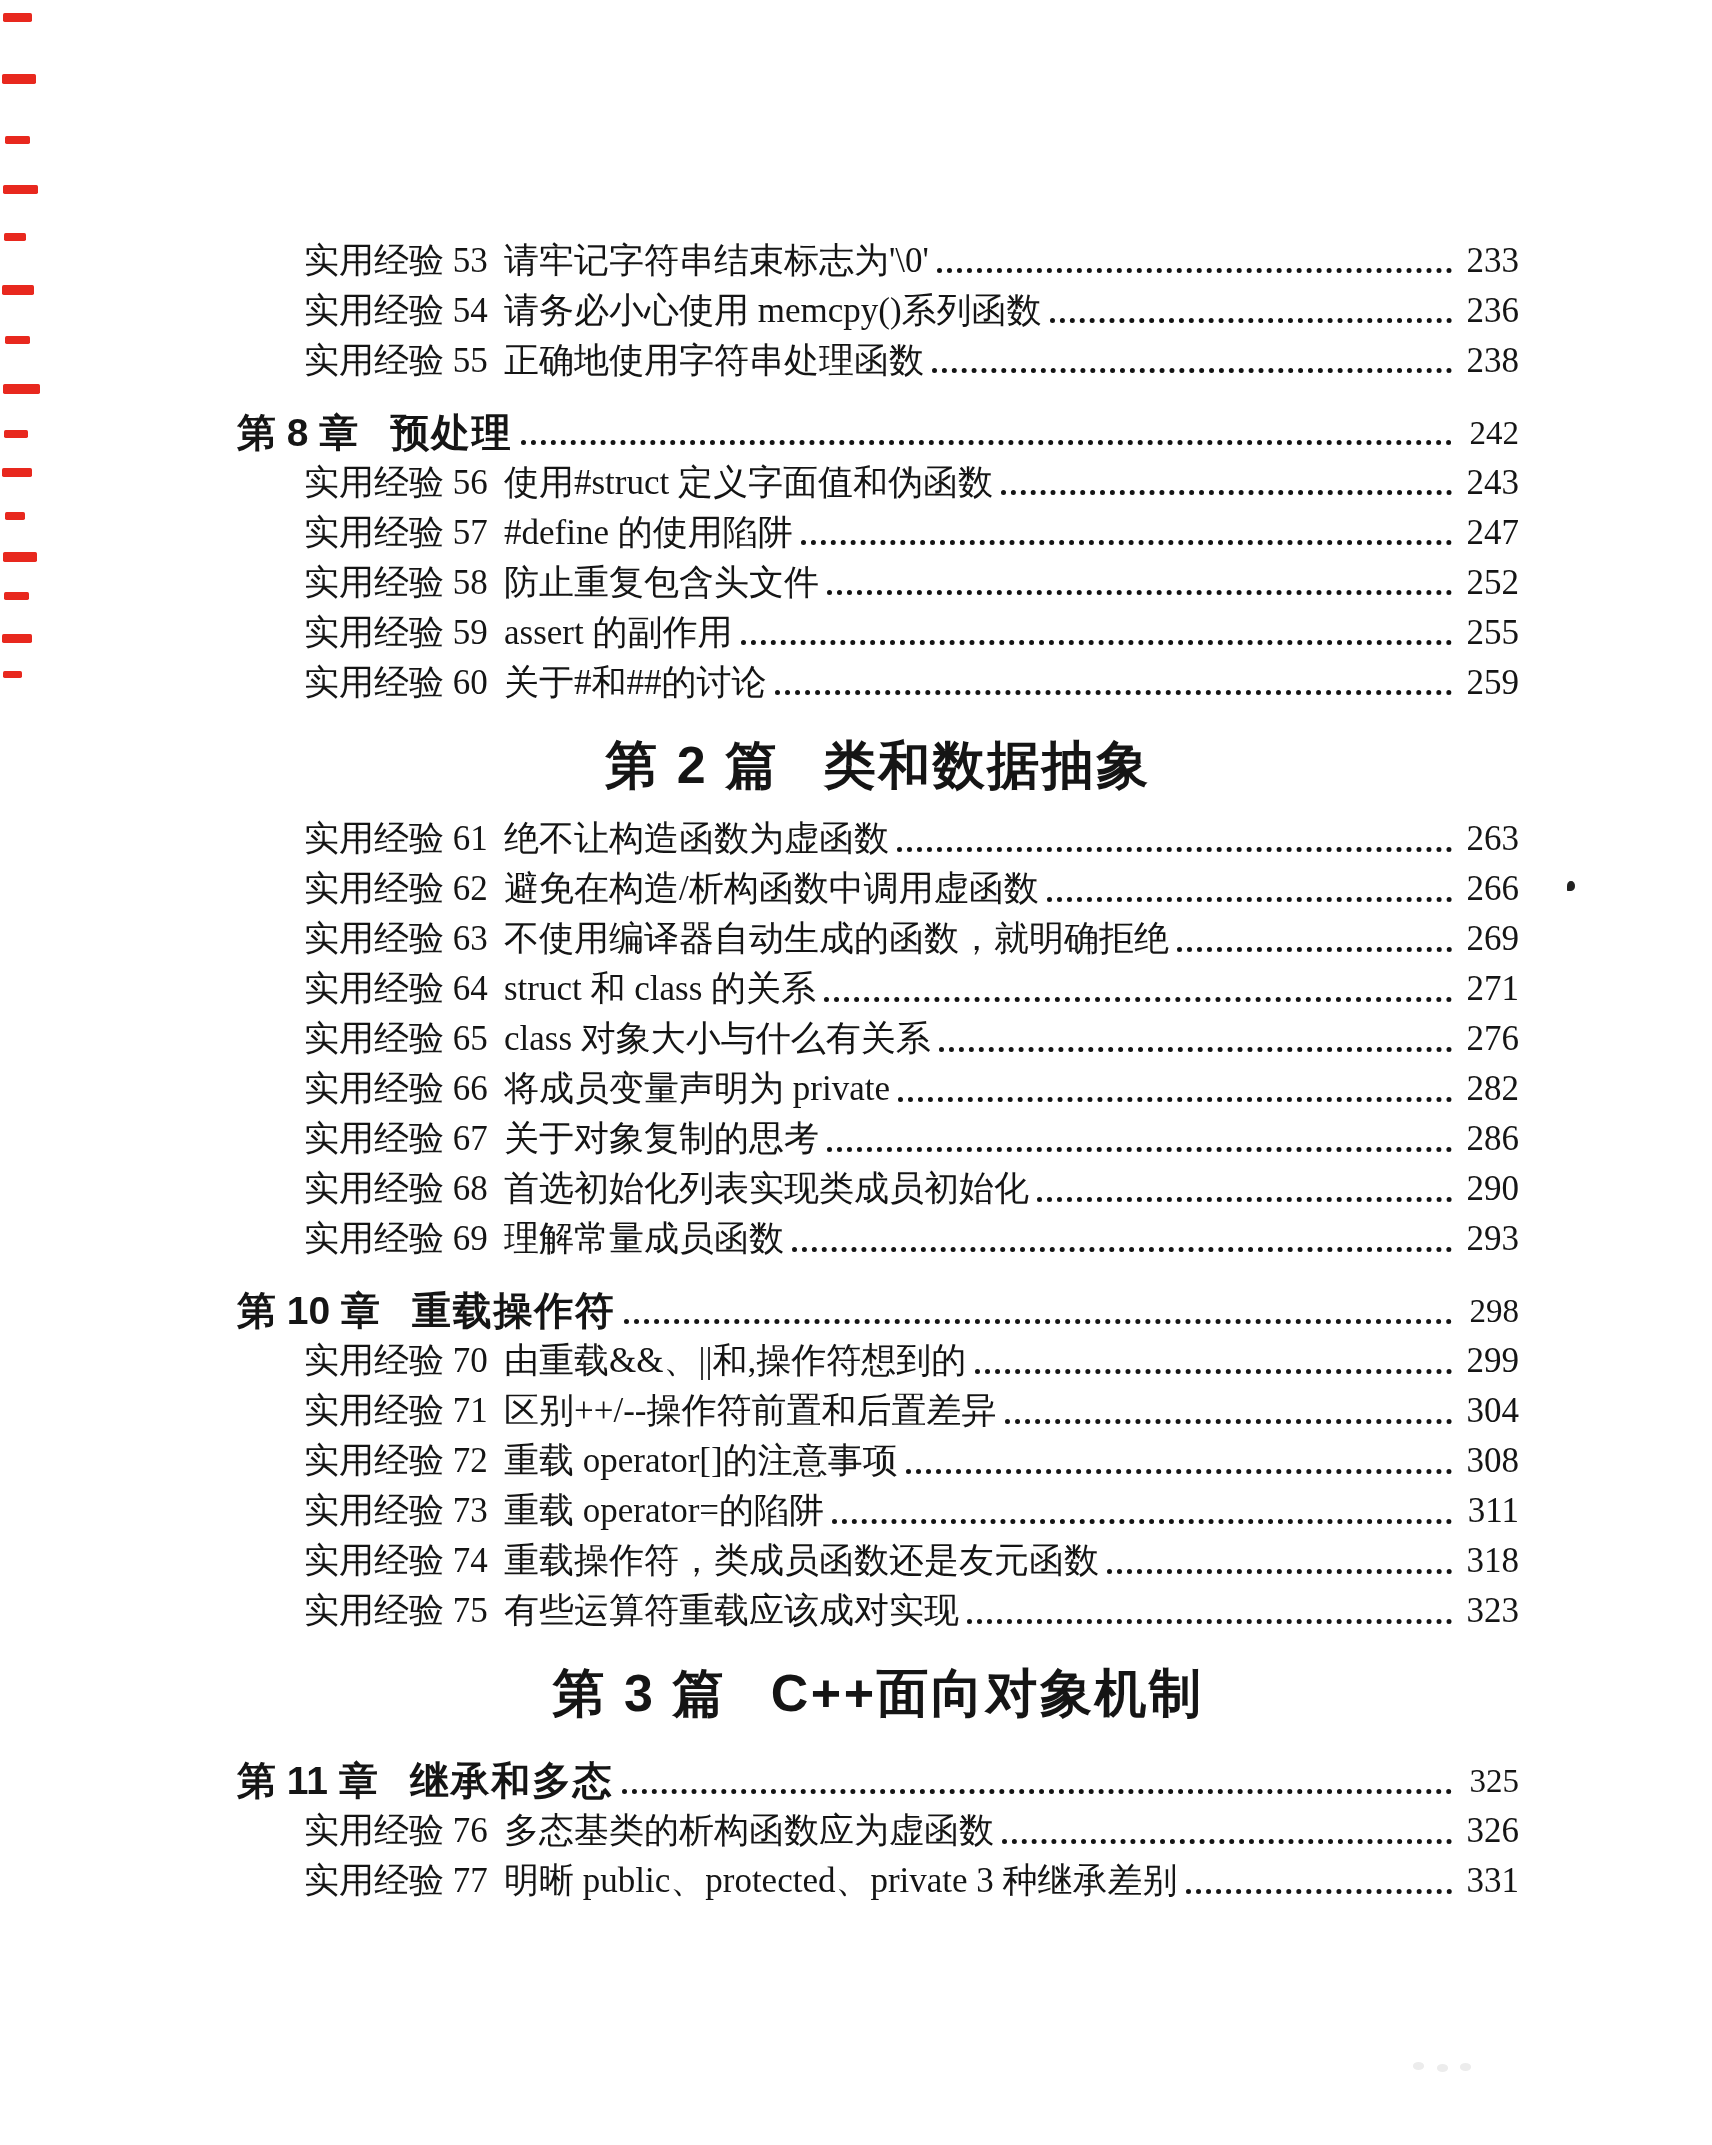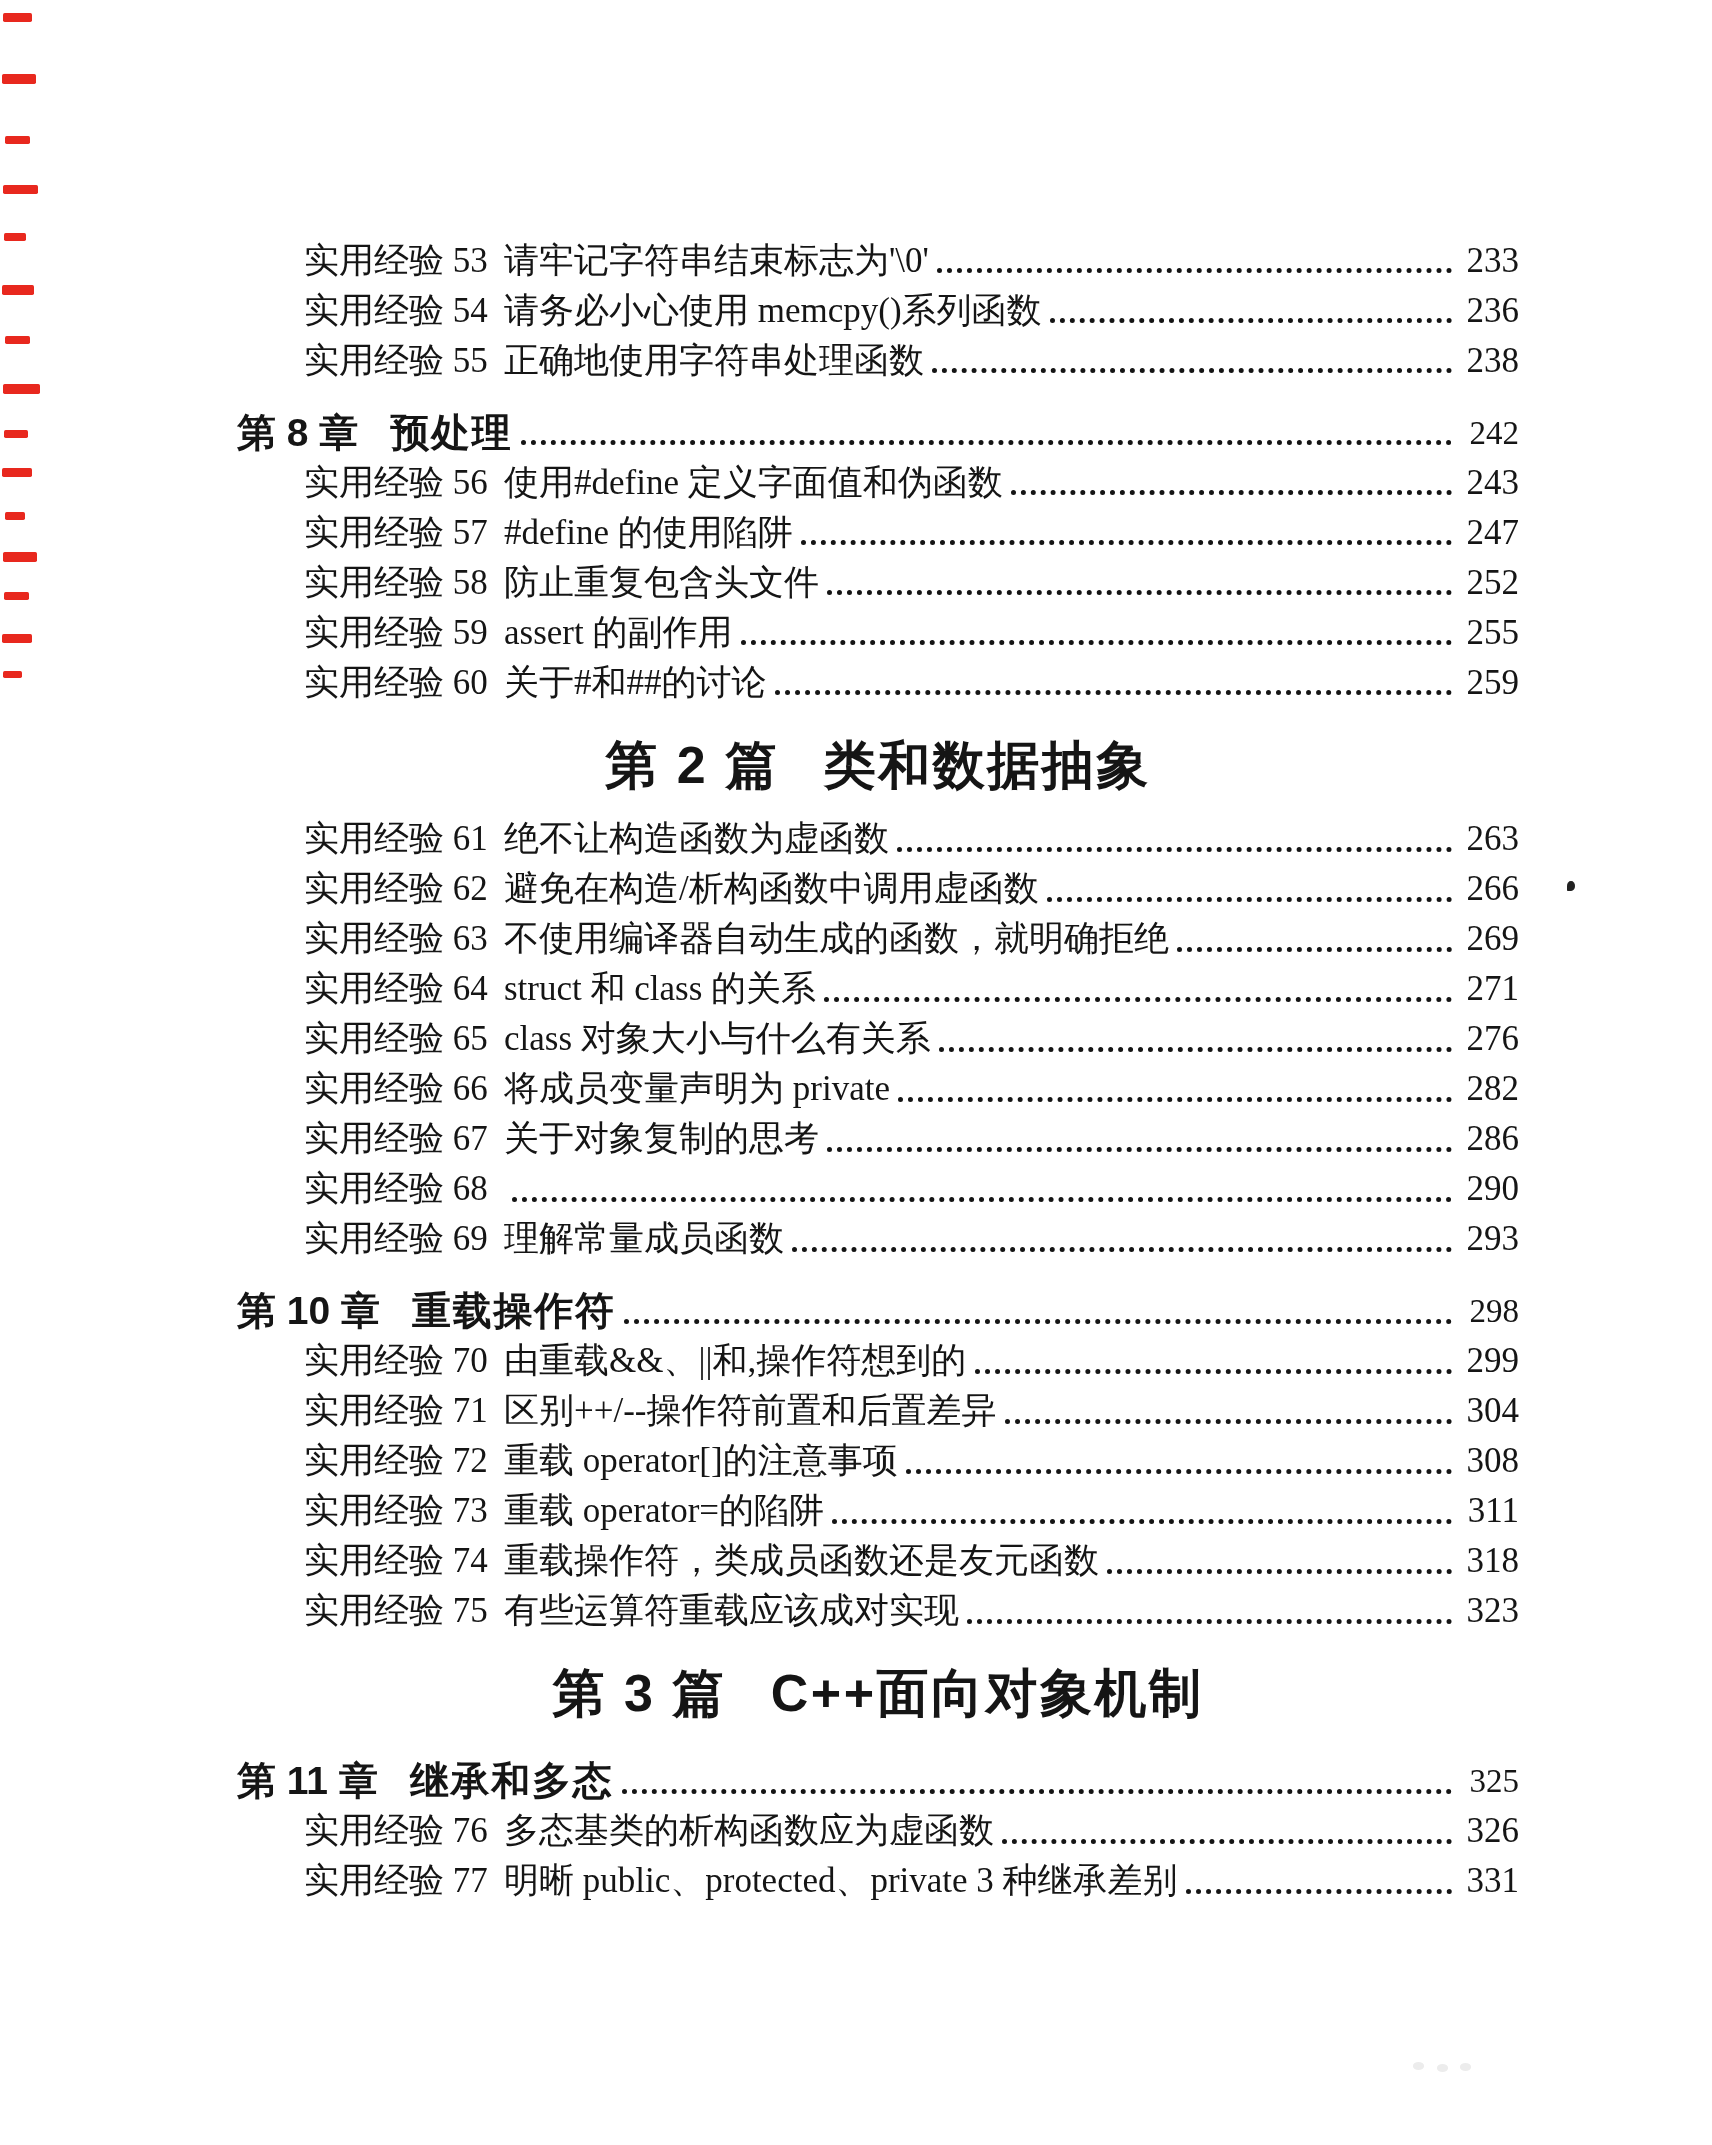--- a/index.html
+++ b/index.html
@@ -108,21 +108,21 @@
         <span class="pagenum">238</span>
       </div>
       <div class="row chapter">
         <span class="clabel">第 8 章</span>
         <span class="ctitle">预处理</span>
         <span class="leader"></span>
         <span class="pagenum">242</span>
       </div>
       <div class="row entry">
         <span class="elabel">实用经验 56</span>
-        <span class="etitle">使用#define 定义字面值和伪函数</span>
+        <span class="etitle">使用#struct 定义字面值和伪函数</span>
         <span class="leader"></span>
         <span class="pagenum">243</span>
       </div>
       <div class="row entry">
         <span class="elabel">实用经验 57</span>
         <span class="etitle">#define 的使用陷阱</span>
         <span class="leader"></span>
         <span class="pagenum">247</span>
       </div>
       <div class="row entry">
@@ -181,20 +181,21 @@
         <span class="pagenum">282</span>
       </div>
       <div class="row entry">
         <span class="elabel">实用经验 67</span>
         <span class="etitle">关于对象复制的思考</span>
         <span class="leader"></span>
         <span class="pagenum">286</span>
       </div>
       <div class="row entry">
         <span class="elabel">实用经验 68</span>
+        <span class="etitle">首选初始化列表实现类成员初始化</span>
         <span class="leader"></span>
         <span class="pagenum">290</span>
       </div>
       <div class="row entry">
         <span class="elabel">实用经验 69</span>
         <span class="etitle">理解常量成员函数</span>
         <span class="leader"></span>
         <span class="pagenum">293</span>
       </div>
       <div class="row chapter">

